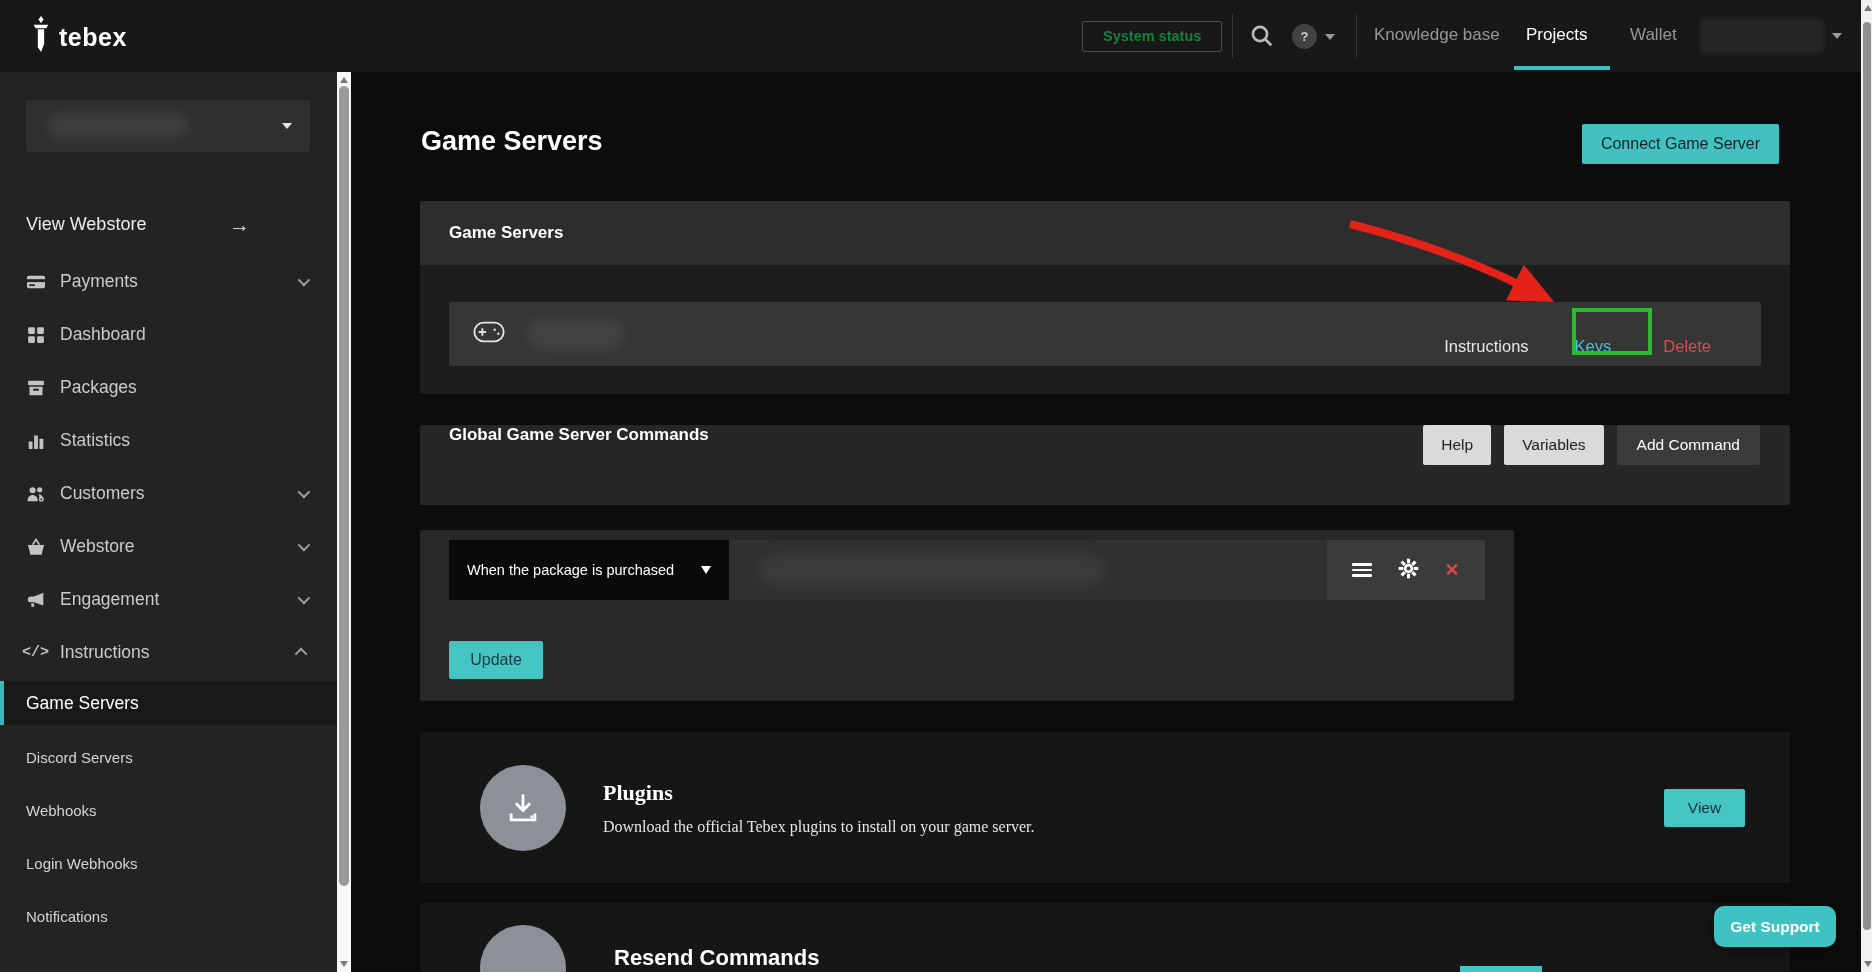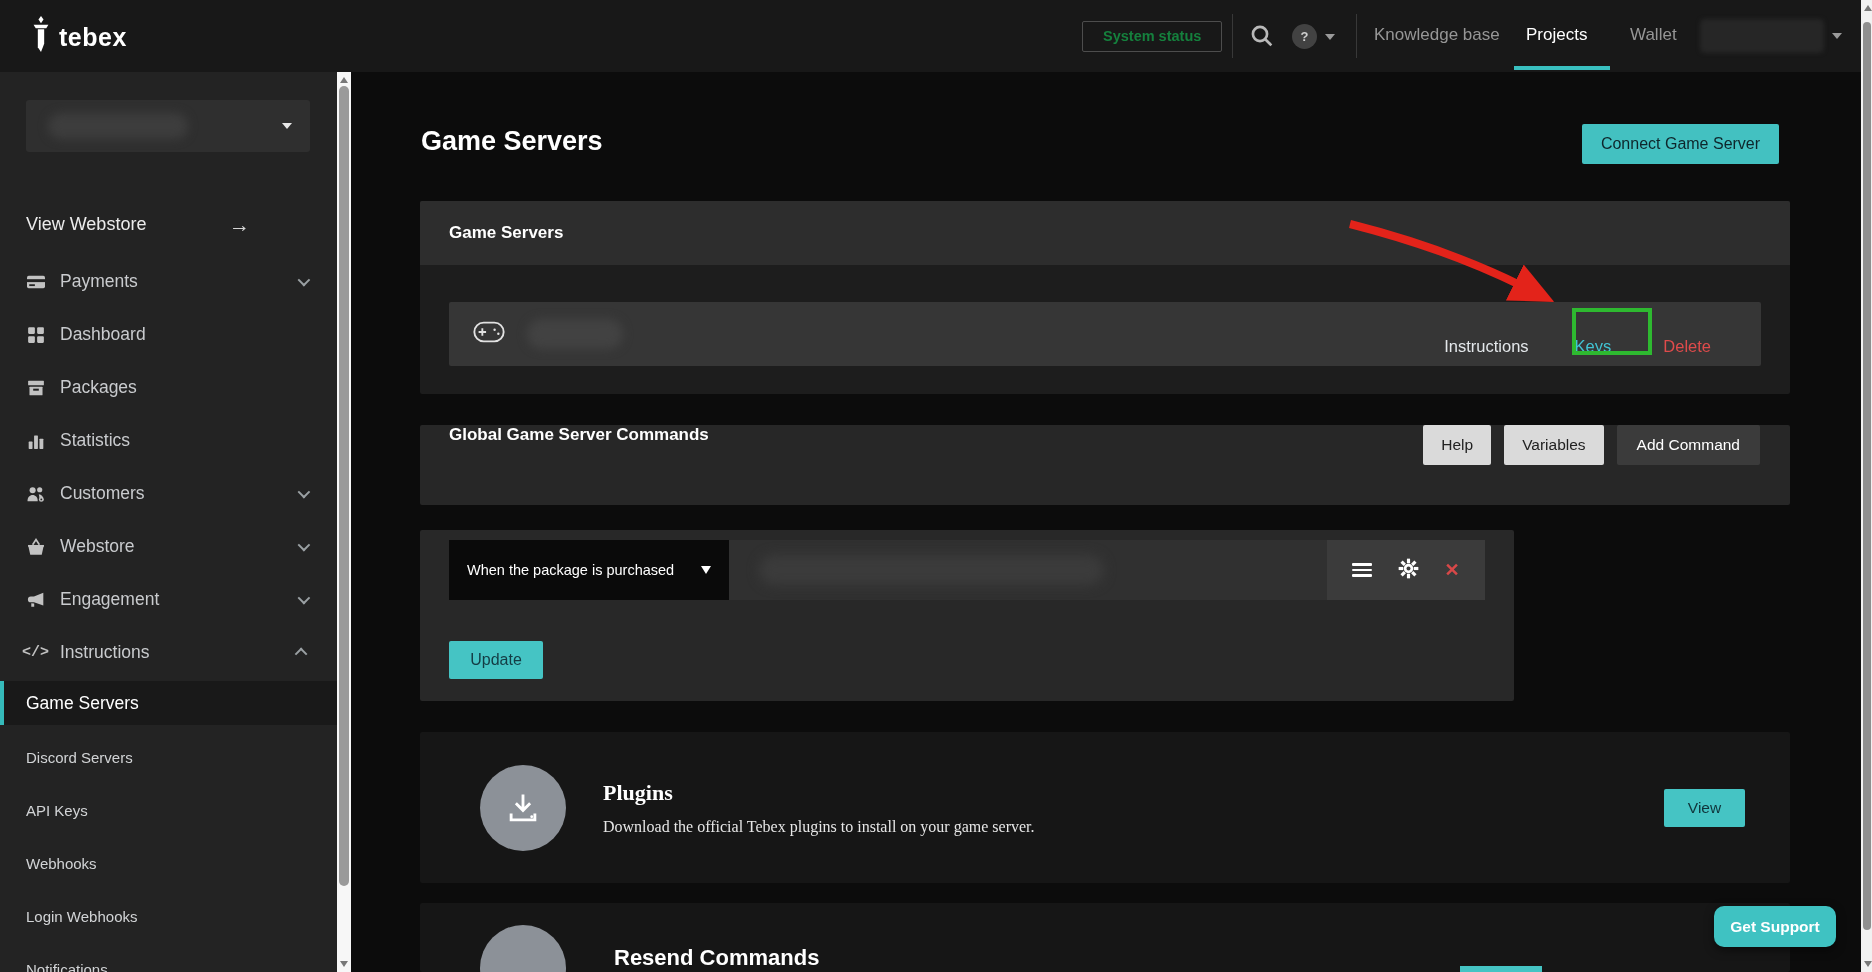--- a/index.html
+++ b/index.html
@@ -275,21 +275,20 @@
     <div class="nav-item">
       <span class="nicon nicon-code">&lt;/&gt;</span>
       <span>Instructions</span>
       <span class="chev up"></span>
     </div>
 
     <div class="nav-active">Game Servers</div>
 
     <div class="sub-list">
       <div class="sub-item">Discord Servers</div>
-      <div class="sub-item">API Keys</div>
       <div class="sub-item">Webhooks</div>
       <div class="sub-item">Login Webhooks</div>
       <div class="sub-item">Notifications</div>
     </div>
   </div>
 </div>
 
 <div class="page-title">Game Servers</div>
 <button class="connect-btn">Connect Game Server</button>
 

